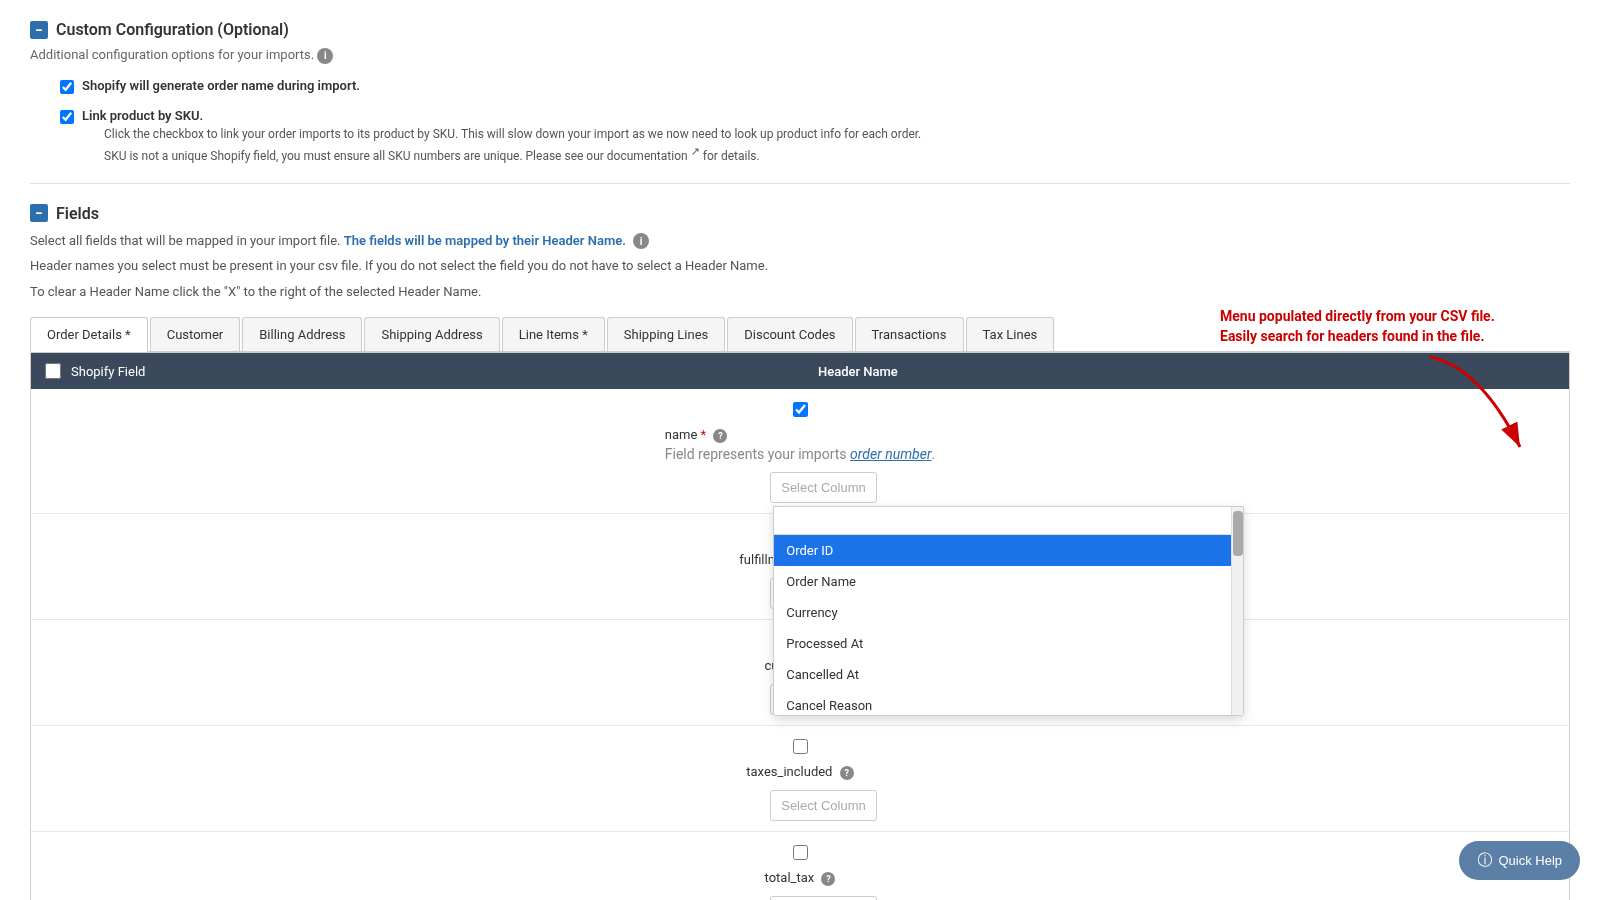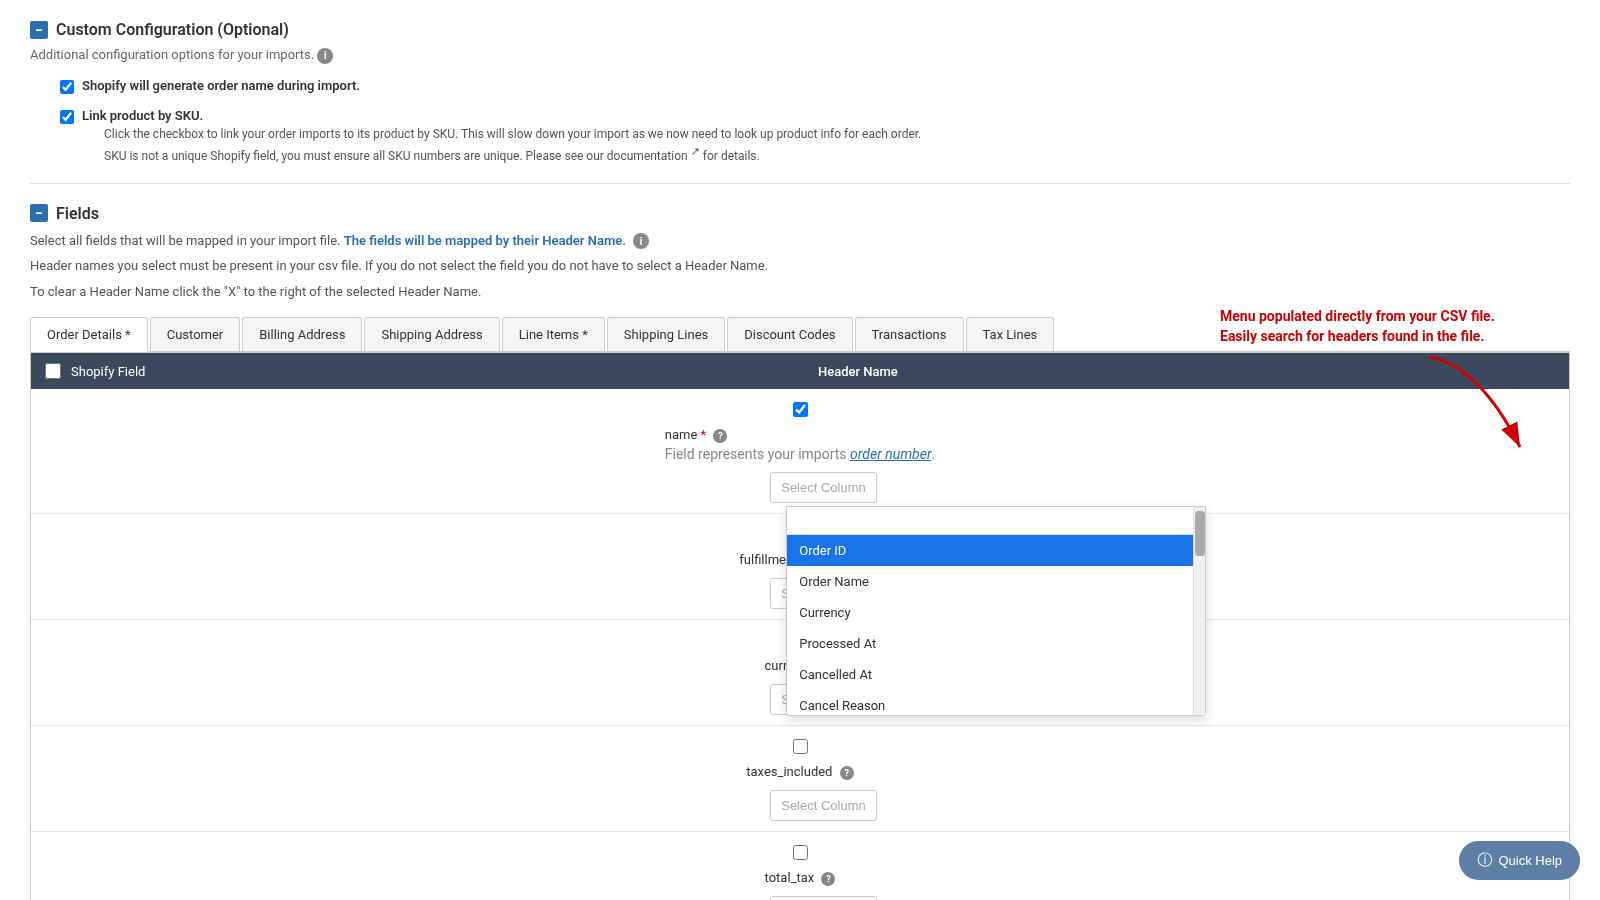--- a/index.html
+++ b/index.html
@@ -202,22 +202,22 @@
       background: #fff;
       font-size: 13px;
       color: #aaa;
       text-align: left;
       cursor: pointer;
       border-radius: 3px;
     }
     .dropdown-wrapper {
       position: absolute;
       top: 34px;
-      left: 16px;
-      width: 420px;
+      left: 3px;
+      width: 471px;
       background: #fff;
       border: 1px solid #ccc;
       border-radius: 0 0 3px 3px;
       z-index: 100;
       box-shadow: 0 4px 12px rgba(0,0,0,0.15);
     }
     .dropdown-search {
       width: 100%;
       padding: 6px 10px;
       border: none;

